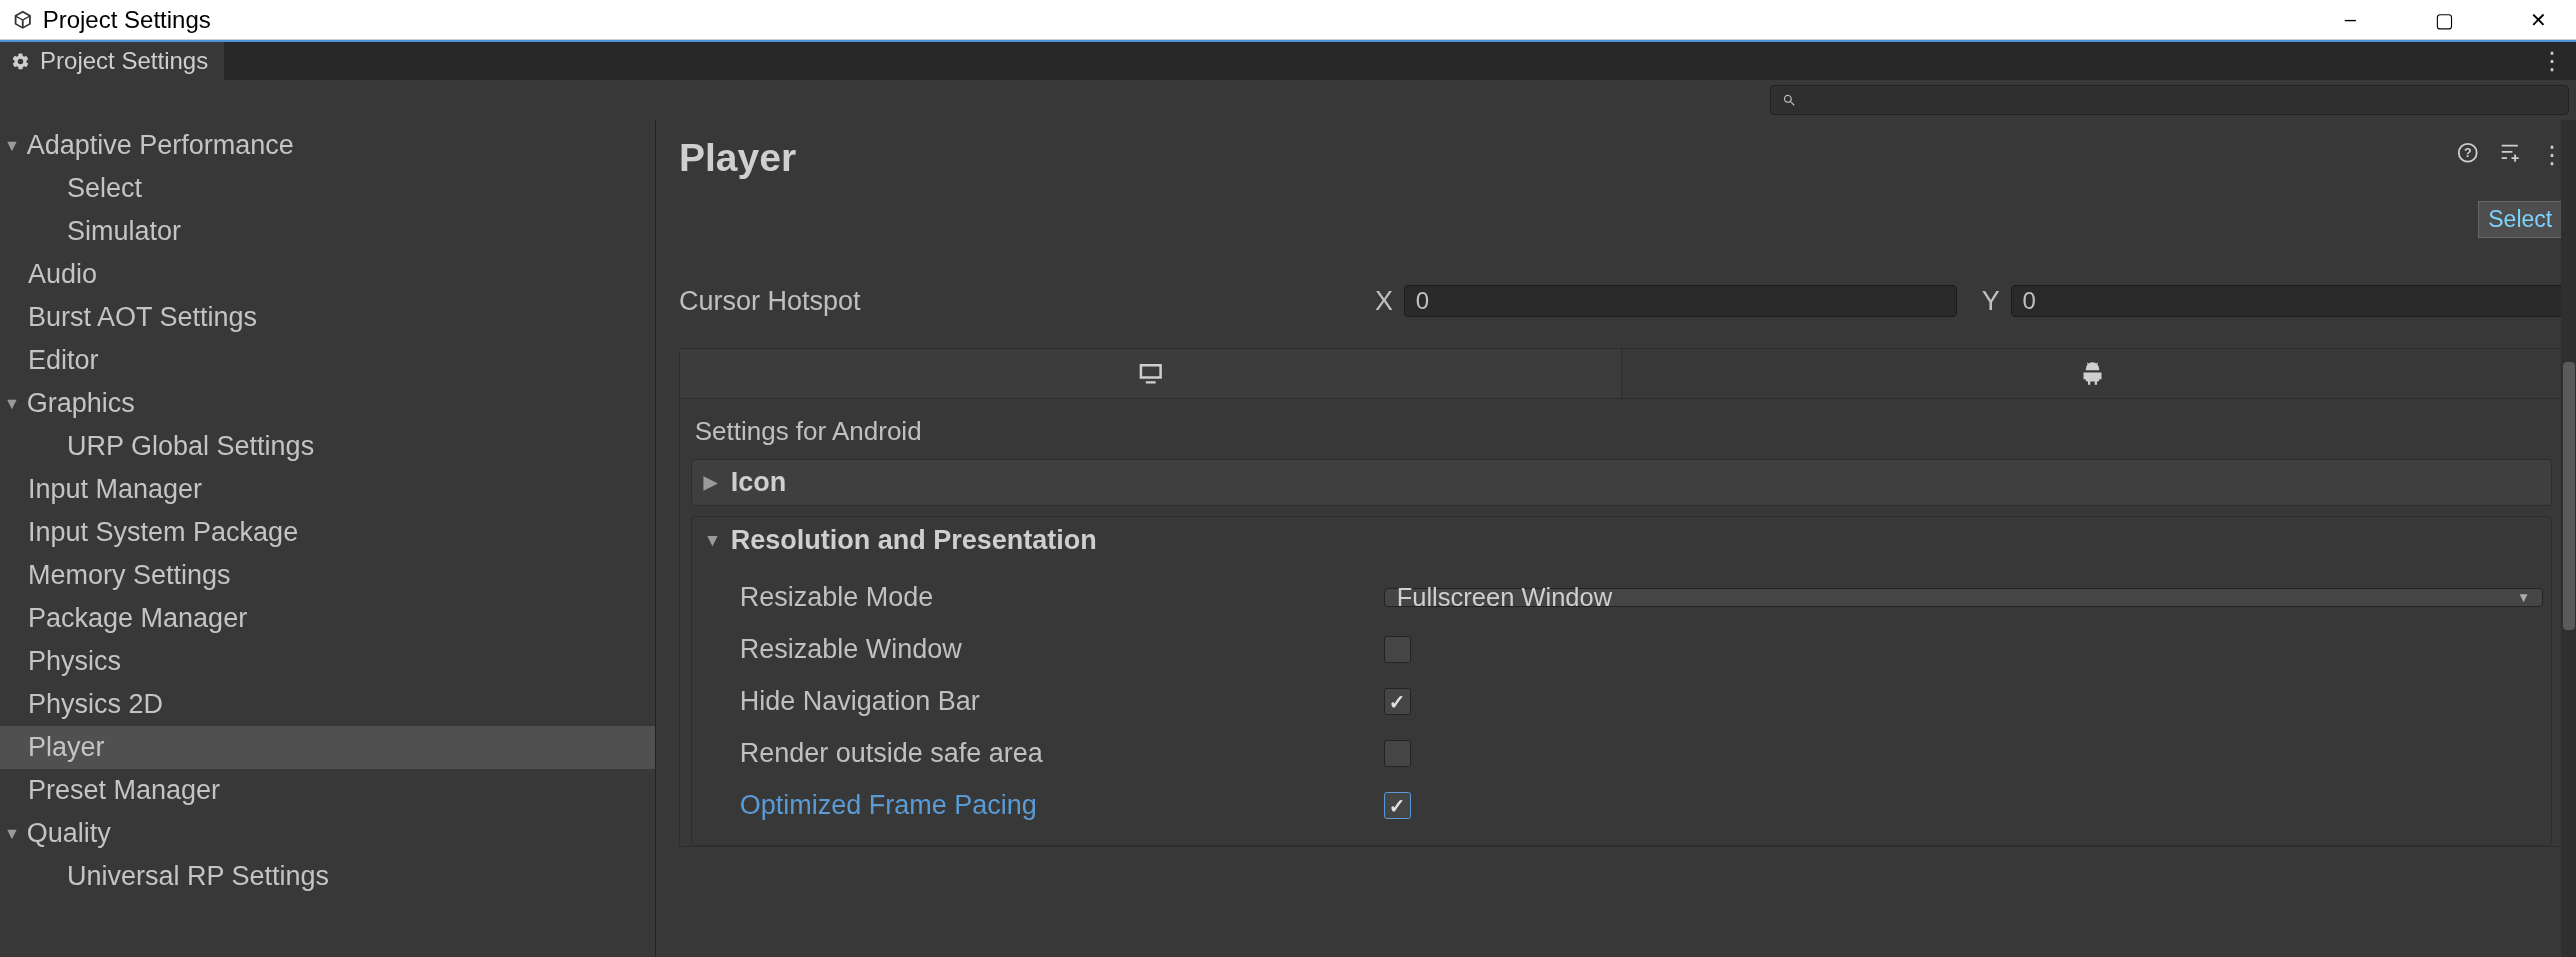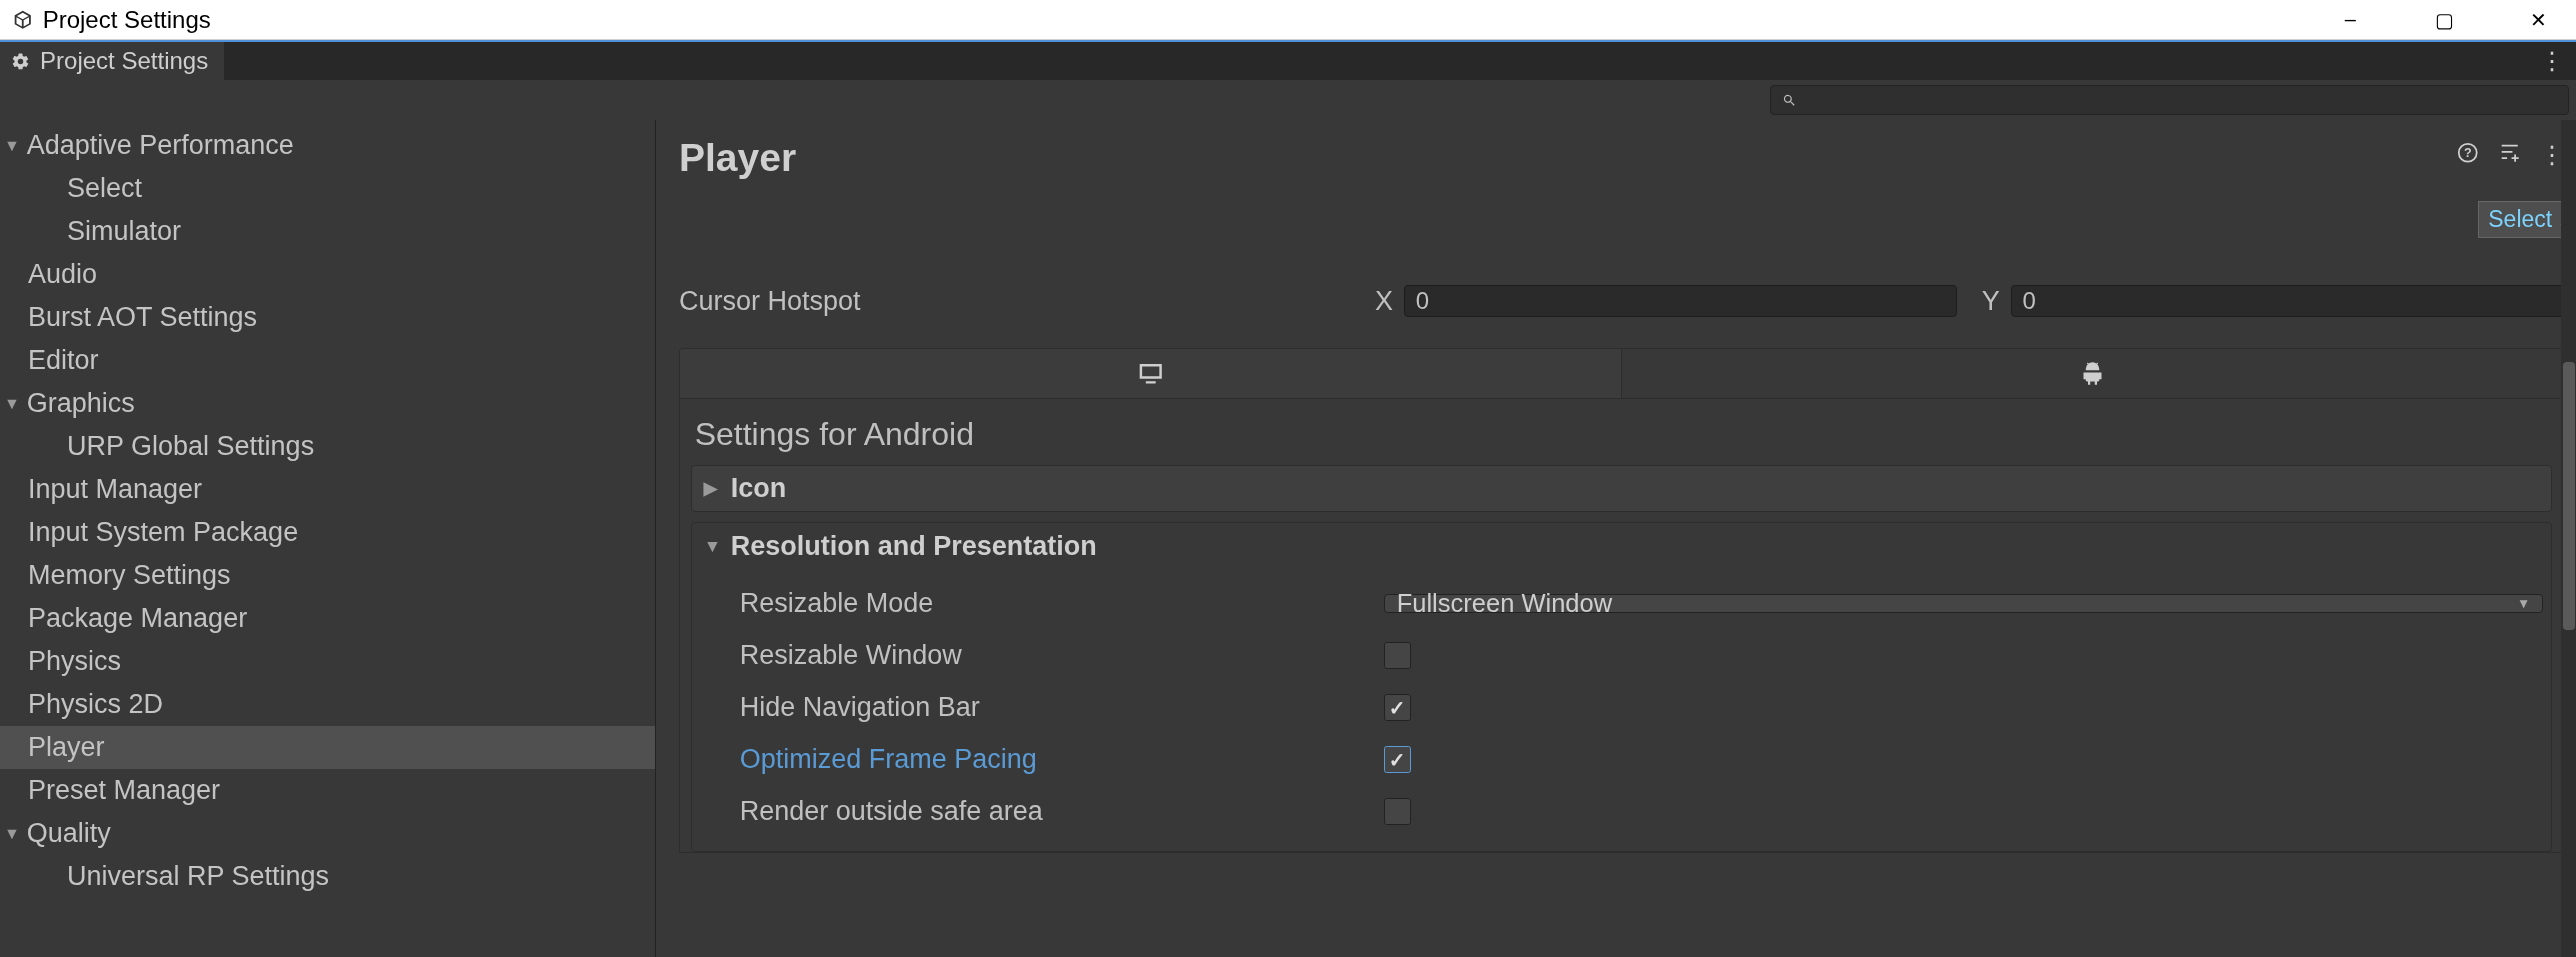--- a/index.html
+++ b/index.html
@@ -243,21 +243,21 @@
   .ptab svg { fill: #cfcfcf; }
 
   .platform-body {
     border: 1.3px solid #2d2d2d;
     border-top: none;
     padding: 10.7px 10.7px 0 10.7px;
     flex: 1;
   }
   .section-label {
     color: #c0c0c0;
-    font-size: 32px;
+    font-size: 26px;
     padding: 6.7px 0 12px 4px;
   }
   .foldout {
     background: #3f3f3f;
     border: 1.3px solid #2d2d2d;
     border-radius: 4px;
     height: 47px;
     display: flex;
     align-items: center;
     padding: 0 12px;
@@ -505,26 +505,26 @@
               </div>
               <div class="srow">
                 <span class="slabel">Resizable Window</span>
                 <span class="checkbox"></span>
               </div>
               <div class="srow">
                 <span class="slabel">Hide Navigation Bar</span>
                 <span class="checkbox checked"></span>
               </div>
               <div class="srow">
+                <span class="slabel">Render outside safe area</span>
+                <span class="checkbox"></span>
+              </div>
+              <div class="srow">
                 <span class="slabel highlight">Optimized Frame Pacing</span>
                 <span class="checkbox checked outlined"></span>
-              </div>
-              <div class="srow">
-                <span class="slabel">Render outside safe area</span>
-                <span class="checkbox"></span>
               </div>
             </div>
           </div>
         </div>
       </div>
 
       <div class="vscrollbar">
         <div class="thumb"></div>
       </div>
     </div>

